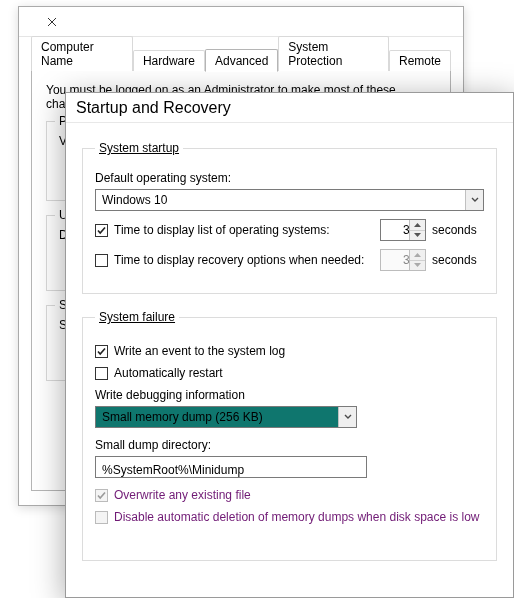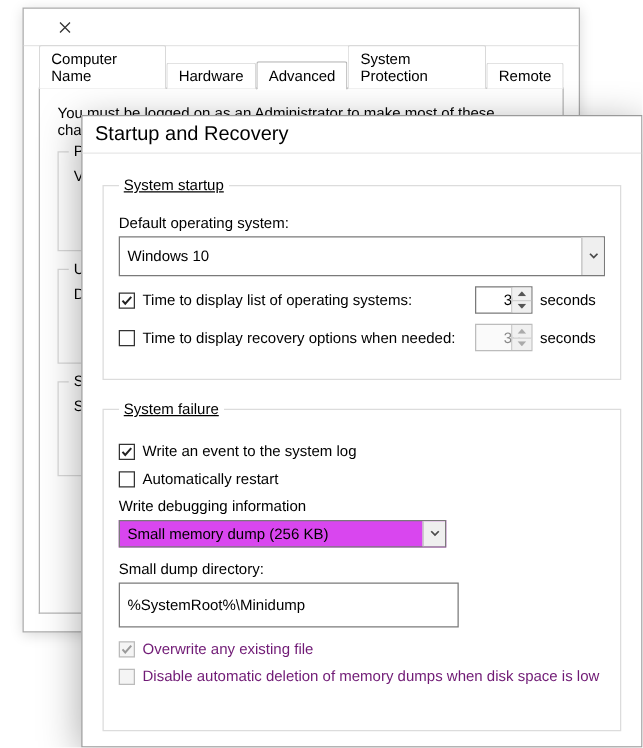--- a/index.html
+++ b/index.html
@@ -126,21 +126,21 @@
     padding: 12px 12px 14px 12px;
   }
   fieldset.section > legend {
     padding: 0 4px;
     font-size: 12px;
     text-decoration: underline;
   }
   .label { margin: 4px 0 4px 0; }
   .combo, .textbox {
     width: 100%;
-    height: 32px;
+    height: 22px;
     border: 1px solid #7a7a7a;
     background: #fff;
     padding: 0 22px 0 6px;
     font: inherit;
     position: relative;
     display: flex; align-items: center;
   }
   .combo .arrow, .spin .sp-btns {
     position: absolute;
     right: 0; top: 0; bottom: 0;
@@ -188,35 +188,35 @@
     flex: 1;
     display: flex; align-items: center; justify-content: center;
     background: #f0f0f0;
   }
   .spin .sp-btns div + div { border-top: 1px solid #d0d0d0; }
   .unit { width: 52px; }
   .combo2 {
     width: 262px;
     height: 22px;
     border: 1px solid #7a7a7a;
-    background: #d946ef;
+    background: #0f766e;
     padding: 0 22px 0 6px;
     font: inherit;
     position: relative;
     display: flex; align-items: center;
     margin: 4px 0 10px 0;
   }
   .textbox2 {
     width: 272px;
-    height: 36px;
+    height: 22px;
     border: 1px solid #7a7a7a;
     background: #fff;
     padding: 0 6px;
     font: inherit;
-    display: flex; align-items: center;
+    display: flex; align-items: flex-end;
     margin: 2px 0 10px 0;
   }
   .disabled-text { color: #701a75; }
   .tri { width:7px; height:4px; }
 </style>
 </head>
 <body>
 
 <div class="sysprops">
   <div class="sp-titlebar">

